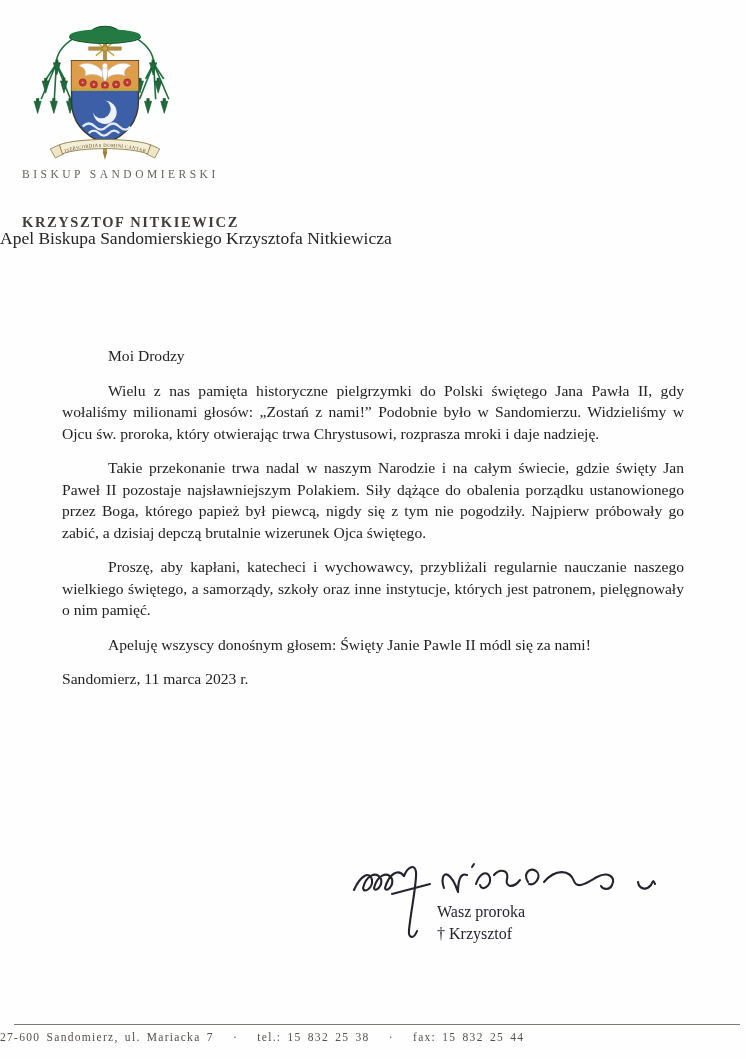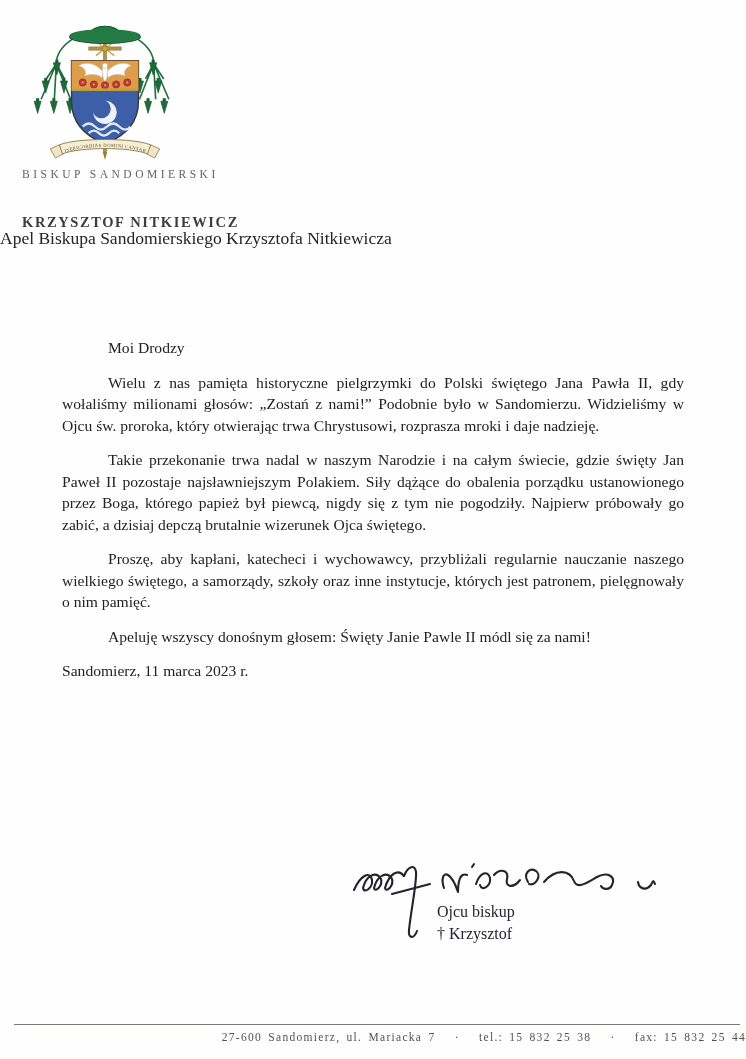--- a/index.html
+++ b/index.html
@@ -18,33 +18,33 @@
     letter-spacing:1.6px;color:#403c3a;white-space:nowrap;margin-top:31px;
   }
   .letter-title{
     position:absolute;left:0;right:12px;top:228px;
     font-size:17.5px;color:#242424;
   }
   .letter-body{
     position:absolute;left:62px;width:622px;top:337px;
     font-size:15.6px;line-height:21.5px;text-align:justify;color:#222;
   }
-  .letter-body p{margin:0 0 13px 0;text-indent:46px;font-family:Liberation Serif, serif;}
+  .letter-body p{margin:8px 0 13px 0;text-indent:46px;font-family:Liberation Serif, serif;}
   .letter-body p.no-indent{text-indent:0;}
   .sig-svg{position:absolute;left:348px;top:840px;pointer-events:none;}
   .sig-text{
     position:absolute;left:437px;top:901px;font-size:16px;line-height:21.5px;
     color:#242430;
   }
   .footer-rule{
     position:absolute;left:14px;right:6px;top:1024px;height:0;
     border-top:1.2px solid #7d7a74;
   }
   .letter-footer{
-    position:absolute;left:0;right:0;top:1031px;text-align:right;
+    position:absolute;left:0;right:0;top:1031px;text-align:left;
     font-size:11.5px;letter-spacing:1.3px;word-spacing:2px;color:#55514b;
     white-space:nowrap;
   }
   .letter-footer .sep{display:inline-block;margin:0 13px;color:#55514b;}
 </style>
 </head>
 <body>
 
 <div class="page">
 
@@ -163,21 +163,21 @@
       <path d="M124,27 l2,-3"></path>
       <path d="M128,44 C132,32 140,30 142,38 C143,46 134,52 132,45"></path>
       <path d="M146,35 C152,28 161,30 159,39 C157,48 166,48 172,40"></path>
       <path d="M180,42 C175,34 181,27 188,31 C194,35 188,46 181,44"></path>
       <path d="M196,42 C208,28 222,30 226,41 C229,50 240,42 249,37 C260,31 268,37 264,45 C262,50 255,50 253,46"></path>
       <path d="M290,42 C291,49 298,51 303,45 C305,41 305,39 307,44"></path>
     </g>
   </svg>
 
   <div class="sig-text">
-    <div>Ojcu biskup</div>
+    <div>Wasz proroka</div>
     <div>† Krzysztof</div>
   </div>
 
   <div class="footer-rule"></div>
   <div class="letter-footer">
     <span>27-600 Sandomierz, ul. Mariacka 7</span>
     <span class="sep">·</span>
     <span>tel.: 15 832 25 38</span>
     <span class="sep">·</span>
     <span>fax: 15 832 25 44</span>

